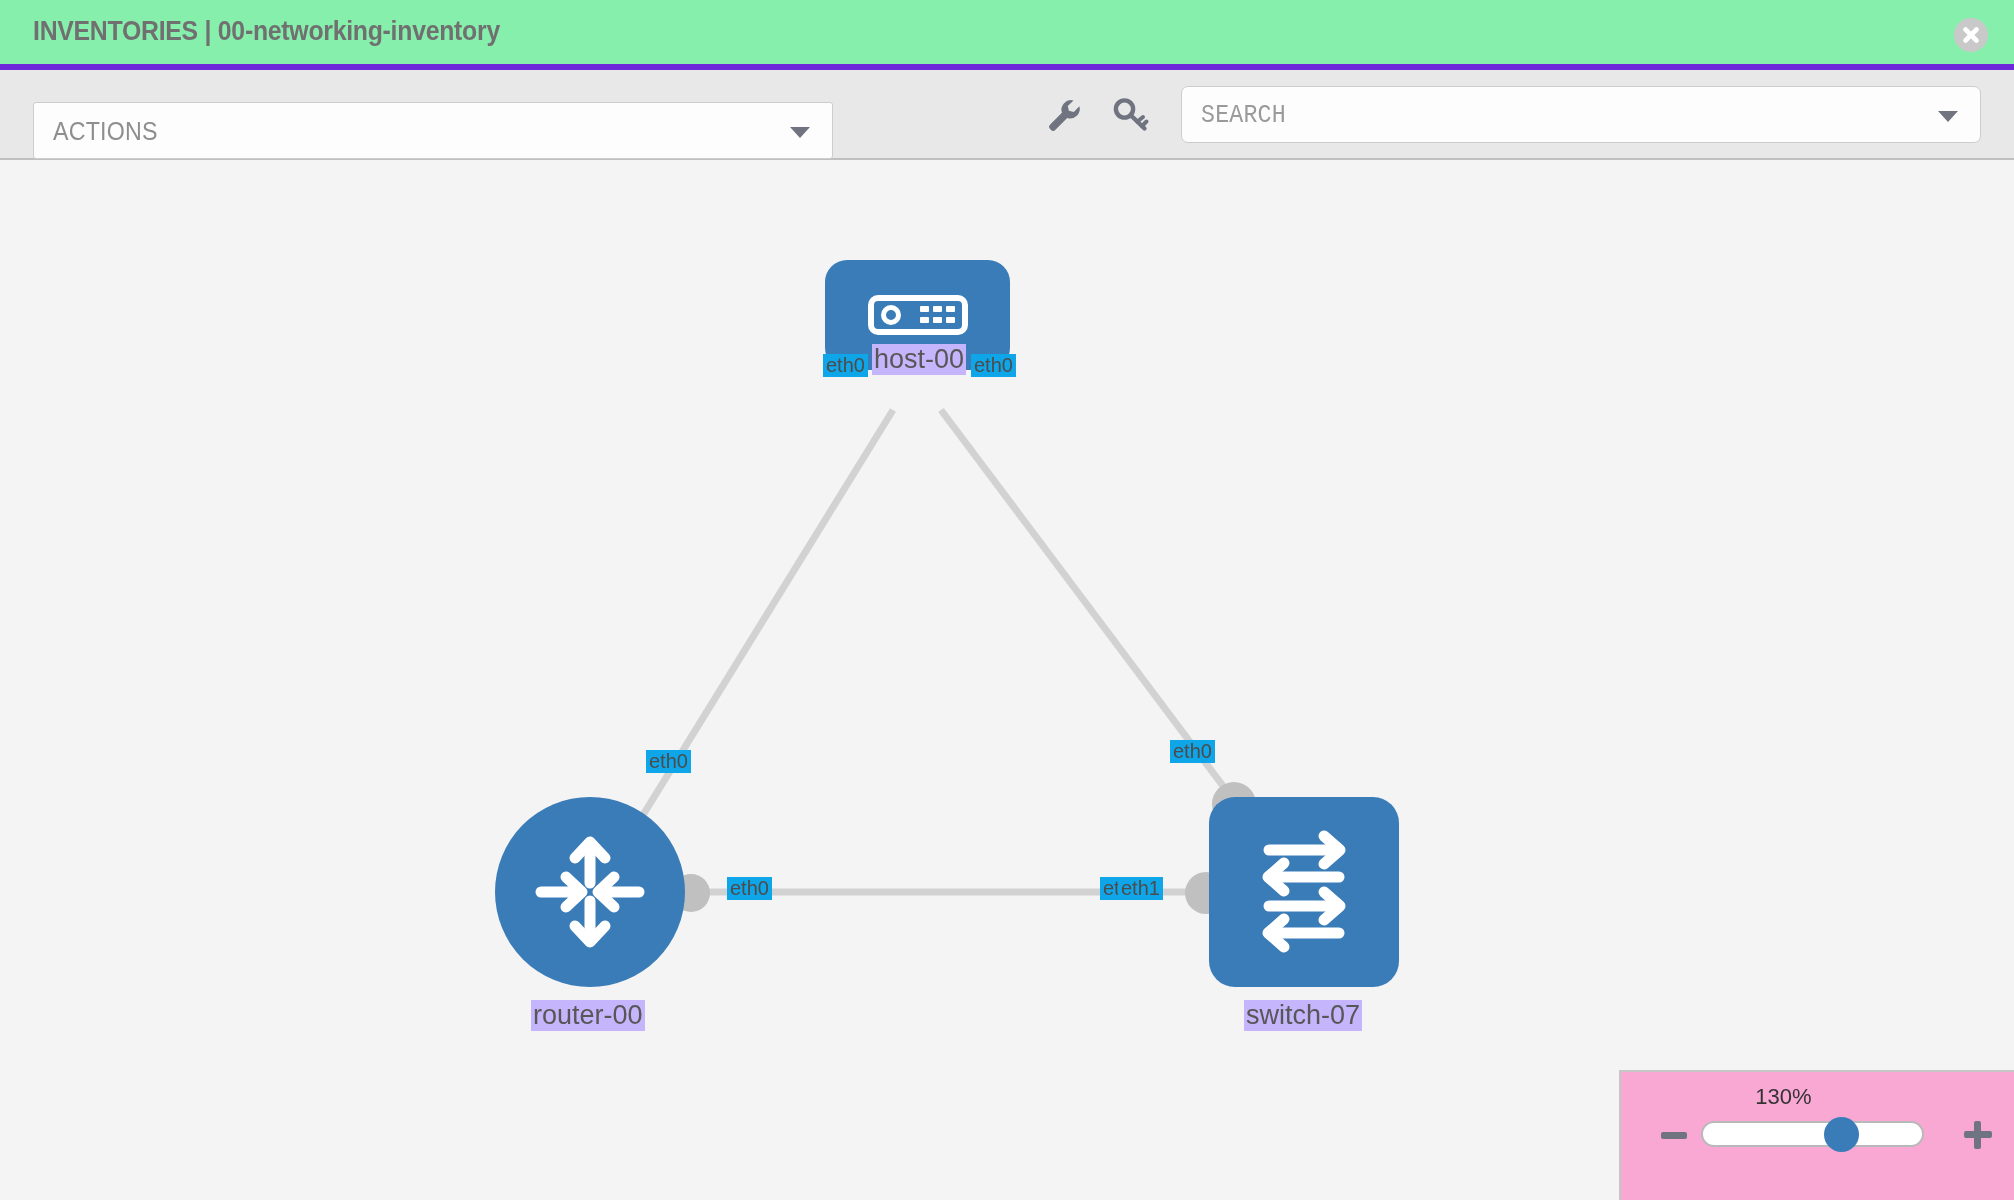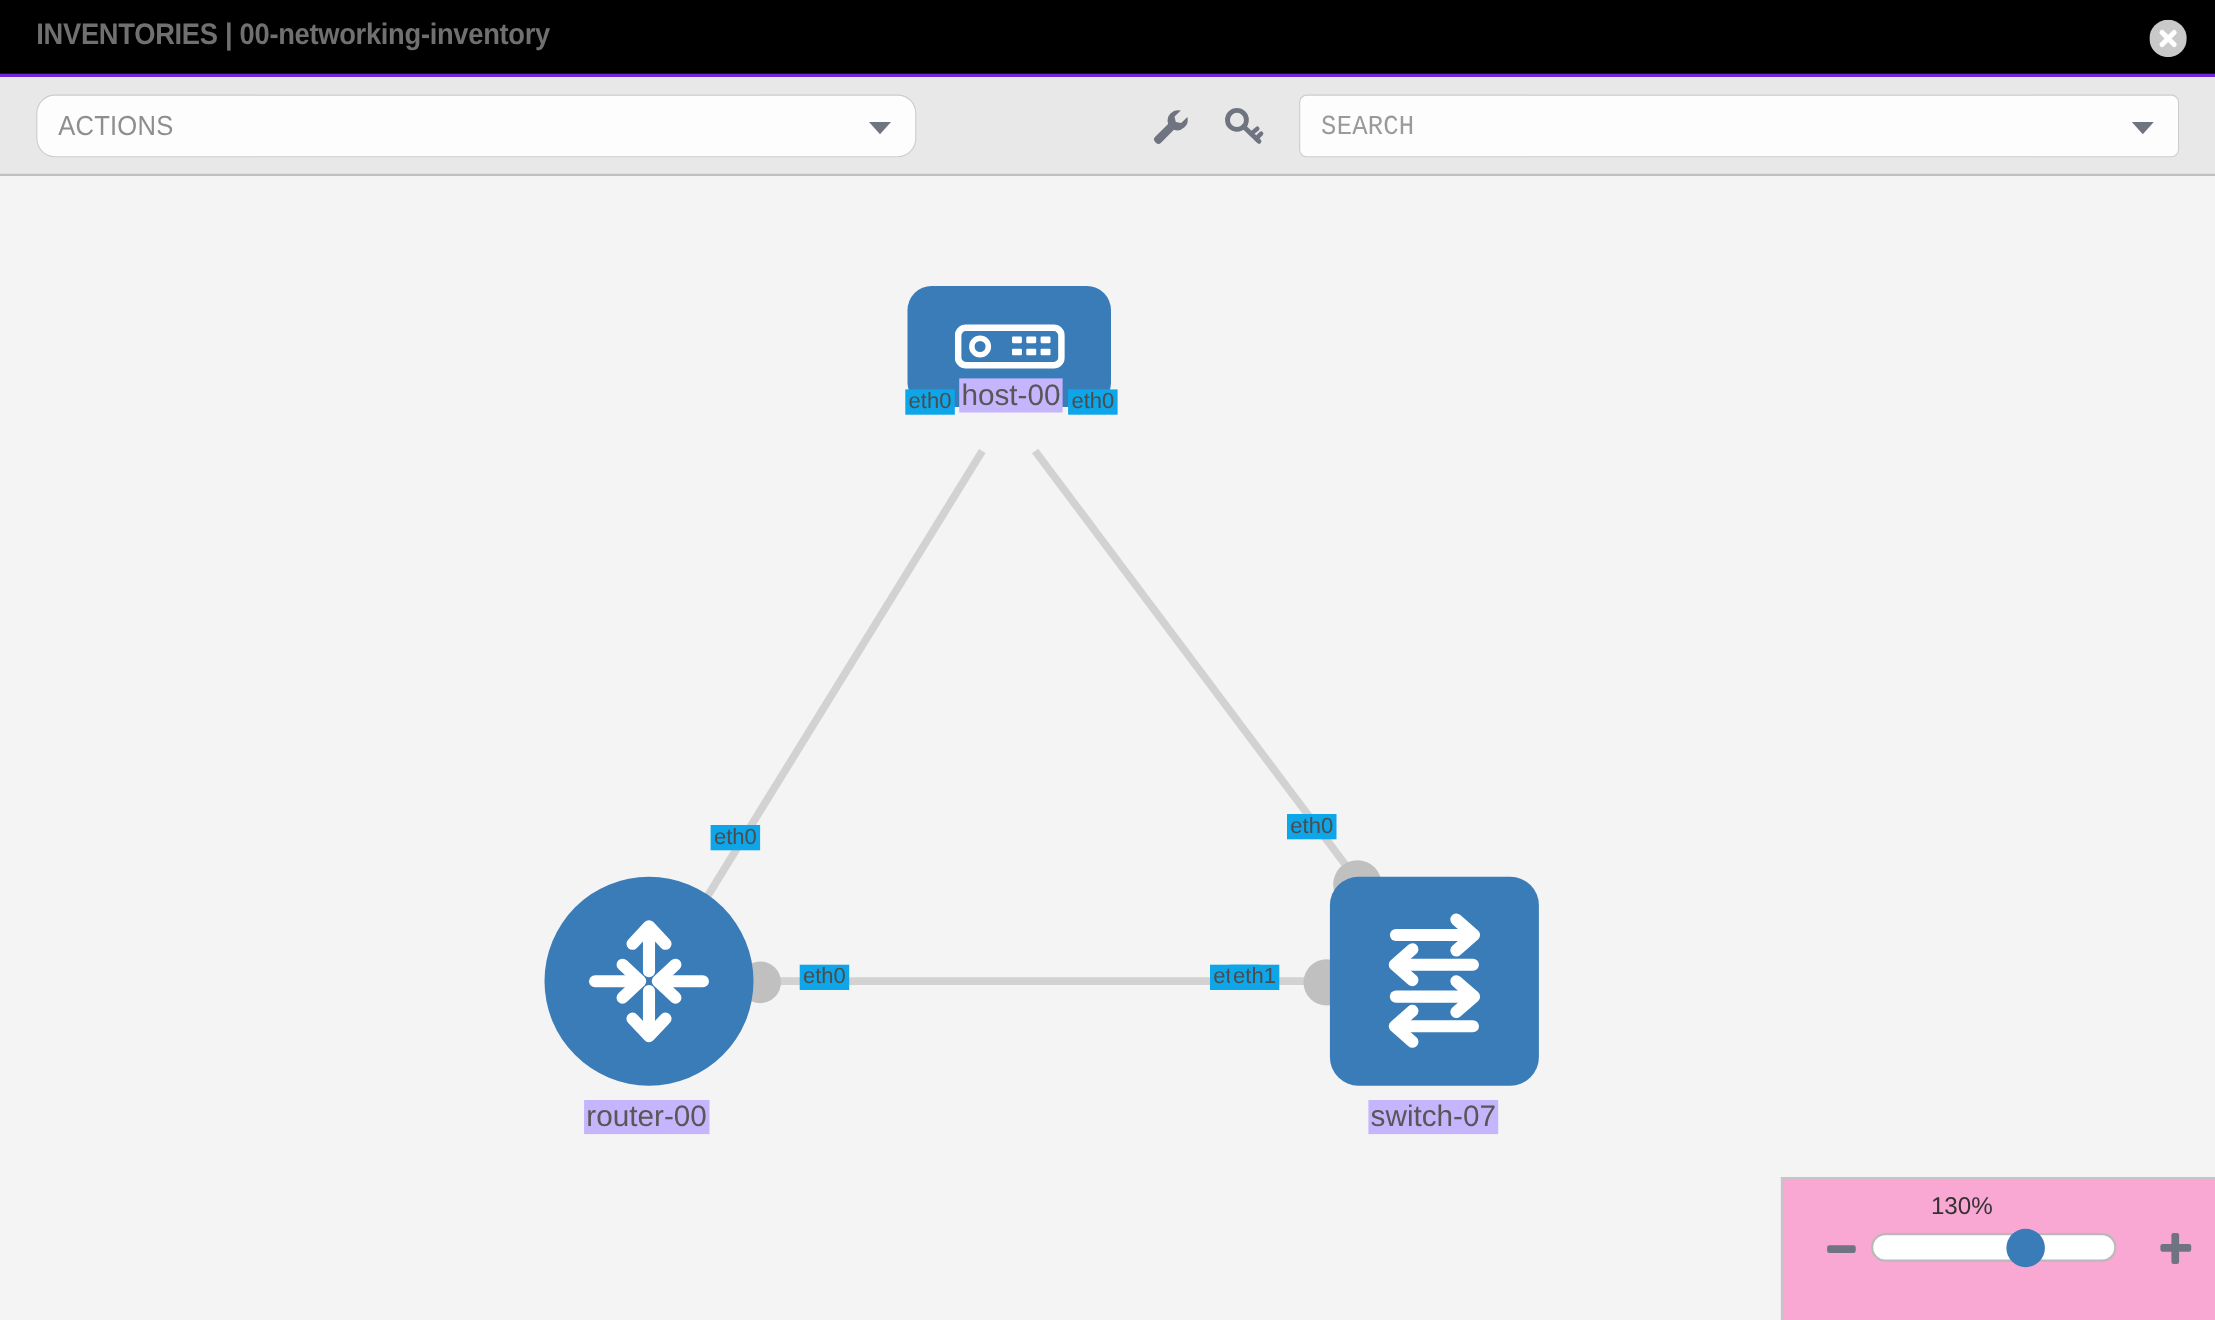--- a/index.html
+++ b/index.html
@@ -8,22 +8,22 @@
     font-family: "Liberation Sans", sans-serif;
     background: #f4f4f4;
     overflow: hidden;
   }
   #app { position: relative; width: 2014px; height: 1200px; }
 
   
   .header {
     position: absolute; top: 0; left: 0;
     width: 2014px; height: 70px;
-    background: #000000;
-    border-bottom: 3px solid #6d28d9;
+    background: #86efac;
+    border-bottom: 6px solid #6d28d9;
   }
   .header-title {
     position: absolute; left: 33px; top: 16px;
     font-size: 27px; font-weight: bold;
     color: #707070;
     letter-spacing: -0.3px;
     white-space: nowrap;
     font-stretch: condensed;
     transform: scaleX(0.92);
     transform-origin: left center;
@@ -35,25 +35,25 @@
   }
 
   
   .toolbar {
     position: absolute; top: 70px; left: 0;
     width: 2014px; height: 90px;
     background: #e8e8e8;
     border-bottom: 2px solid #bfbfbf;
   }
   .actions-select {
-    position: absolute; left: 33px; top: 16px;
+    position: absolute; left: 33px; top: 32px;
     width: 800px; height: 57px;
     background: #fdfdfd;
     border: 1px solid #cdcdcd;
-    border-radius: 17px;
+    border-radius: 3px;
   }
   .actions-label {
     position: absolute; left: 19px; top: 14px;
     font-size: 25px; color: #8e8e8e;
     letter-spacing: 0.2px;
     transform: scaleX(0.93);
     transform-origin: left center;
   }
   .caret {
     position: absolute; right: 22px; top: 24px;

